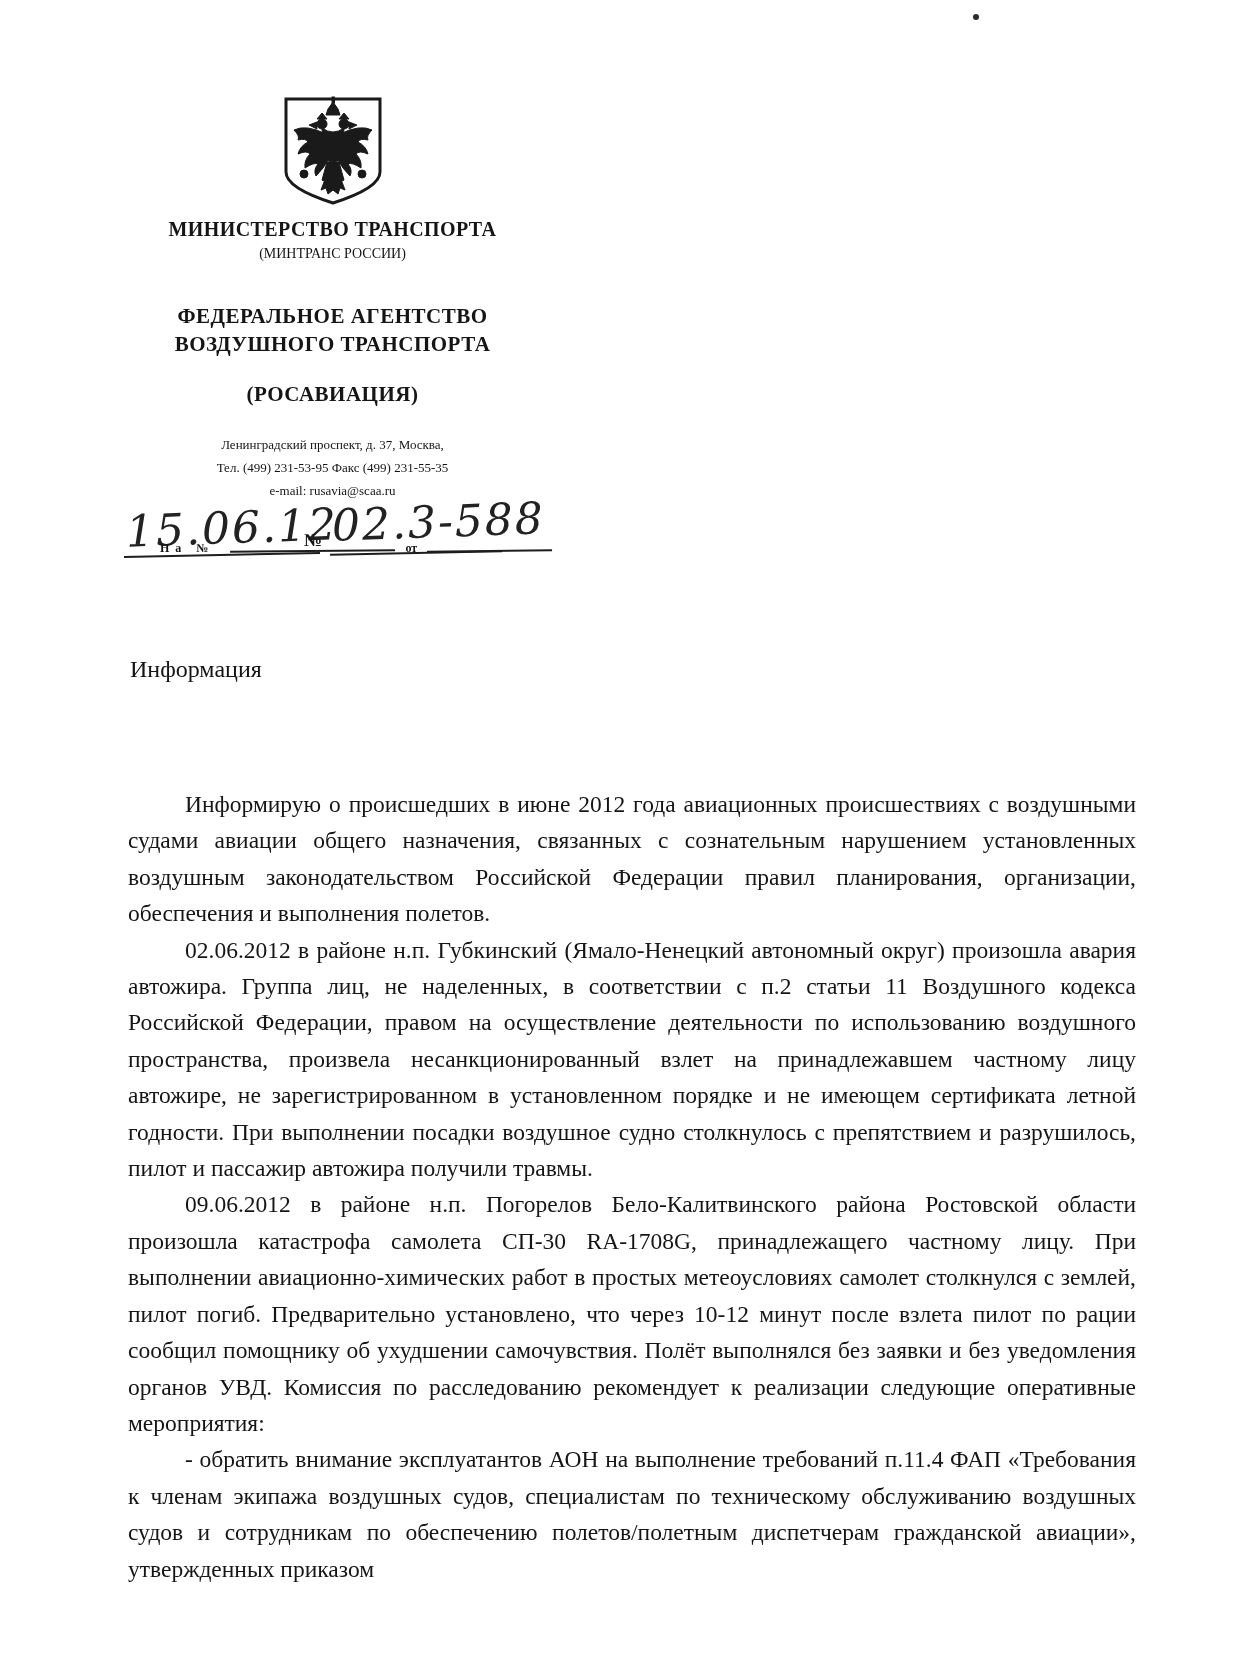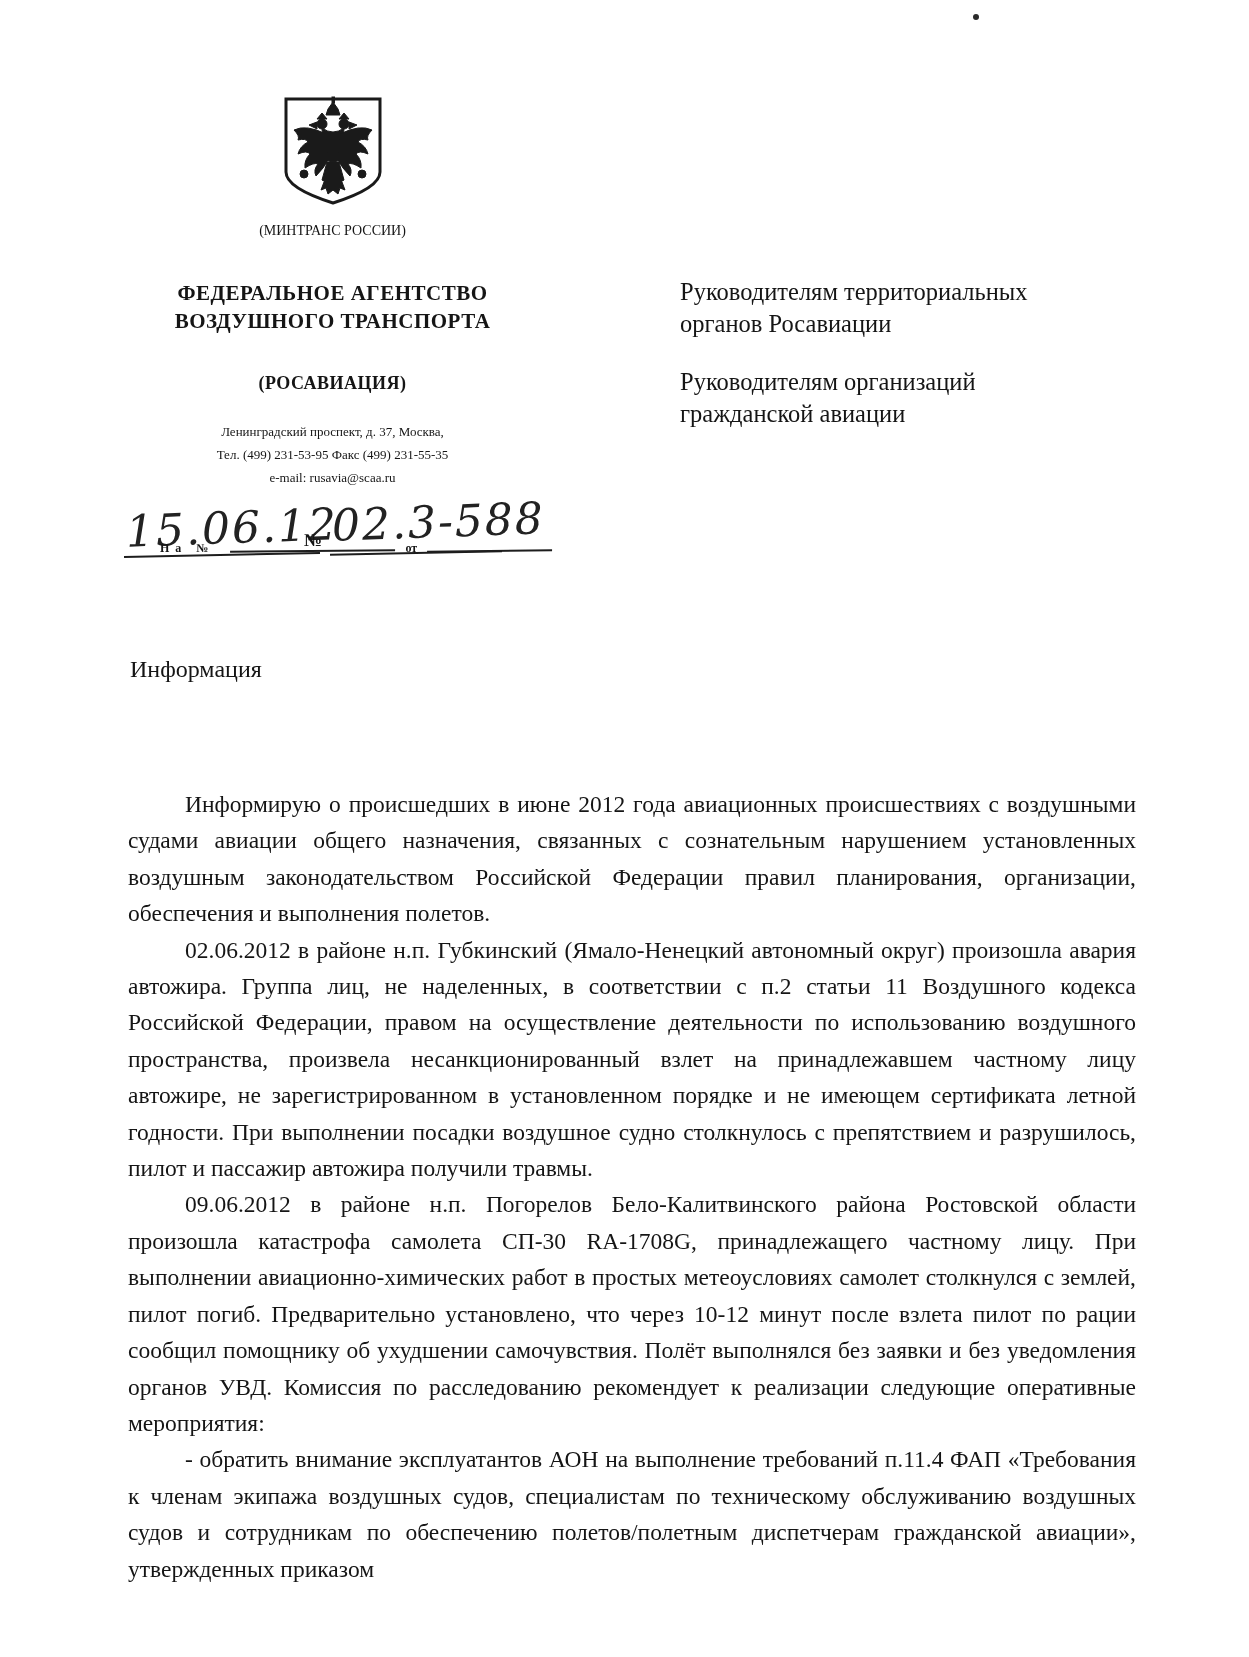--- a/index.html
+++ b/index.html
@@ -26,21 +26,21 @@
     position: absolute;
     left: 105px; top: 96px;
     width: 455px;
     text-align: center;
   }
   .emblem { display: inline-block; margin-bottom: 8px; }
   .min-line  { font-weight: bold; font-size: 20px; line-height: 23px; letter-spacing: 0.4px; }
   .min-sub   { font-size: 14px; line-height: 24px; margin-top: 1px; }
   .agency-block { margin-top: 36px; }
   .agency-line { font-weight: bold; font-size: 21px; line-height: 28px; letter-spacing: 0.5px; text-align: center; }
-  .agency-short { font-weight: bold; font-size: 18px; margin-top: 38px; letter-spacing: 0.5px; }
+  .agency-short { font-weight: bold; font-size: 21px; margin-top: 24px; letter-spacing: 0.5px; }
   .addr-block { margin-top: 26px; }
   .addr-line { font-size: 13px; line-height: 23px; }
 
   
   .ref-hand {
     position: absolute;
     left: 118px; top: 500px;
     width: 430px; height: 62px;
   }
   .hw {
@@ -141,20 +141,21 @@
           <path d="M42 32 Q53 40 64 32 L62 62 Q53 70 44 62 Z"></path>
           <path d="M46 38 Q26 28 14 34 Q20 40 18 44 Q26 42 28 46 Q20 50 18 58 Q27 54 30 58 Q24 64 25 72 Q34 66 38 68 Q33 74 36 80 Q44 72 48 64 Z"></path>
           <path d="M60 38 Q80 28 92 34 Q86 40 88 44 Q80 42 78 46 Q86 50 88 58 Q79 54 76 58 Q82 64 81 72 Q72 66 68 68 Q73 74 70 80 Q62 72 58 64 Z"></path>
           <path d="M47 66 L42 84 Q47 88 53 88 Q59 88 64 84 L59 66 Z"></path>
           <path d="M44 86 l-3 8 5 -2 2 6 5 -4 5 4 2 -6 5 2 -3 -8 Z"></path>
           <circle cx="24" cy="78" r="4"></circle>
           <circle cx="82" cy="78" r="4"></circle>
         </g>
       </svg>
     </div>
+    <div class="min-line">МИНИСТЕРСТВО ТРАНСПОРТА</div>
     <div class="min-sub">(МИНТРАНС РОССИИ)</div>
 
     <div class="agency-block">
       <div class="agency-line">ФЕДЕРАЛЬНОЕ АГЕНТСТВО</div>
       <div class="agency-line">ВОЗДУШНОГО ТРАНСПОРТА</div>
       <div class="agency-short">(РОСАВИАЦИЯ)</div>
     </div>
 
     <div class="addr-block">
       <div class="addr-line">Ленинградский проспект, д. 37, Москва,</div>
@@ -168,30 +169,20 @@
     <span class="no-sign">№</span>
     <span class="hw hw-num">02.3-588</span>
     <div class="uline u1"></div>
     <div class="uline u2"></div>
   </div>
 
   <div class="ref-na">
     <span class="na-label">На №</span><span class="blank b1"></span><span>от</span><span class="blank b2"></span>
   </div>
 
-  <div class="recipients">
-    <div class="recipient-group">
-      <div>Руководителям территориальных</div>
-      <div>органов Росавиации</div>
-    </div>
-    <div class="recipient-group">
-      <div>Руководителям организаций</div>
-      <div>гражданской авиации</div>
-    </div>
-  </div>
 
   <div class="doc-title">
     <div>Информация</div>
   </div>
 
   <div class="body-text">
     <p>Информирую о происшедших в июне 2012 года авиационных происшествиях с воздушными судами авиации общего назначения, связанных с сознательным нарушением установленных воздушным законодательством Российской Федерации правил планирования, организации, обеспечения и выполнения полетов.</p>
     <p>02.06.2012 в районе н.п. Губкинский (Ямало-Ненецкий автономный округ) произошла авария автожира. Группа лиц, не наделенных, в соответствии с п.2 статьи 11 Воздушного кодекса Российской Федерации, правом на осуществление деятельности по использованию воздушного пространства, произвела несанкционированный взлет на принадлежавшем частному лицу автожире, не зарегистрированном в установленном порядке и не имеющем сертификата летной годности.  При выполнении посадки воздушное судно столкнулось с препятствием и разрушилось, пилот и пассажир автожира получили травмы.</p>
     <p>09.06.2012 в районе н.п. Погорелов Бело-Калитвинского района Ростовской области произошла катастрофа самолета СП-30 RA-1708G, принадлежащего частному лицу. При выполнении авиационно-химических работ в простых метеоусловиях самолет столкнулся с землей, пилот погиб. Предварительно установлено, что через 10-12 минут после взлета пилот по рации сообщил помощнику об ухудшении самочувствия. Полёт выполнялся без заявки и без уведомления органов УВД. Комиссия по расследованию рекомендует к реализации следующие оперативные мероприятия:</p>
     <p>- обратить внимание эксплуатантов АОН на выполнение требований п.11.4 ФАП «Требования к членам экипажа воздушных судов, специалистам по техническому обслуживанию воздушных судов и сотрудникам по обеспечению полетов/полетным диспетчерам гражданской авиации», утвержденных приказом</p>

